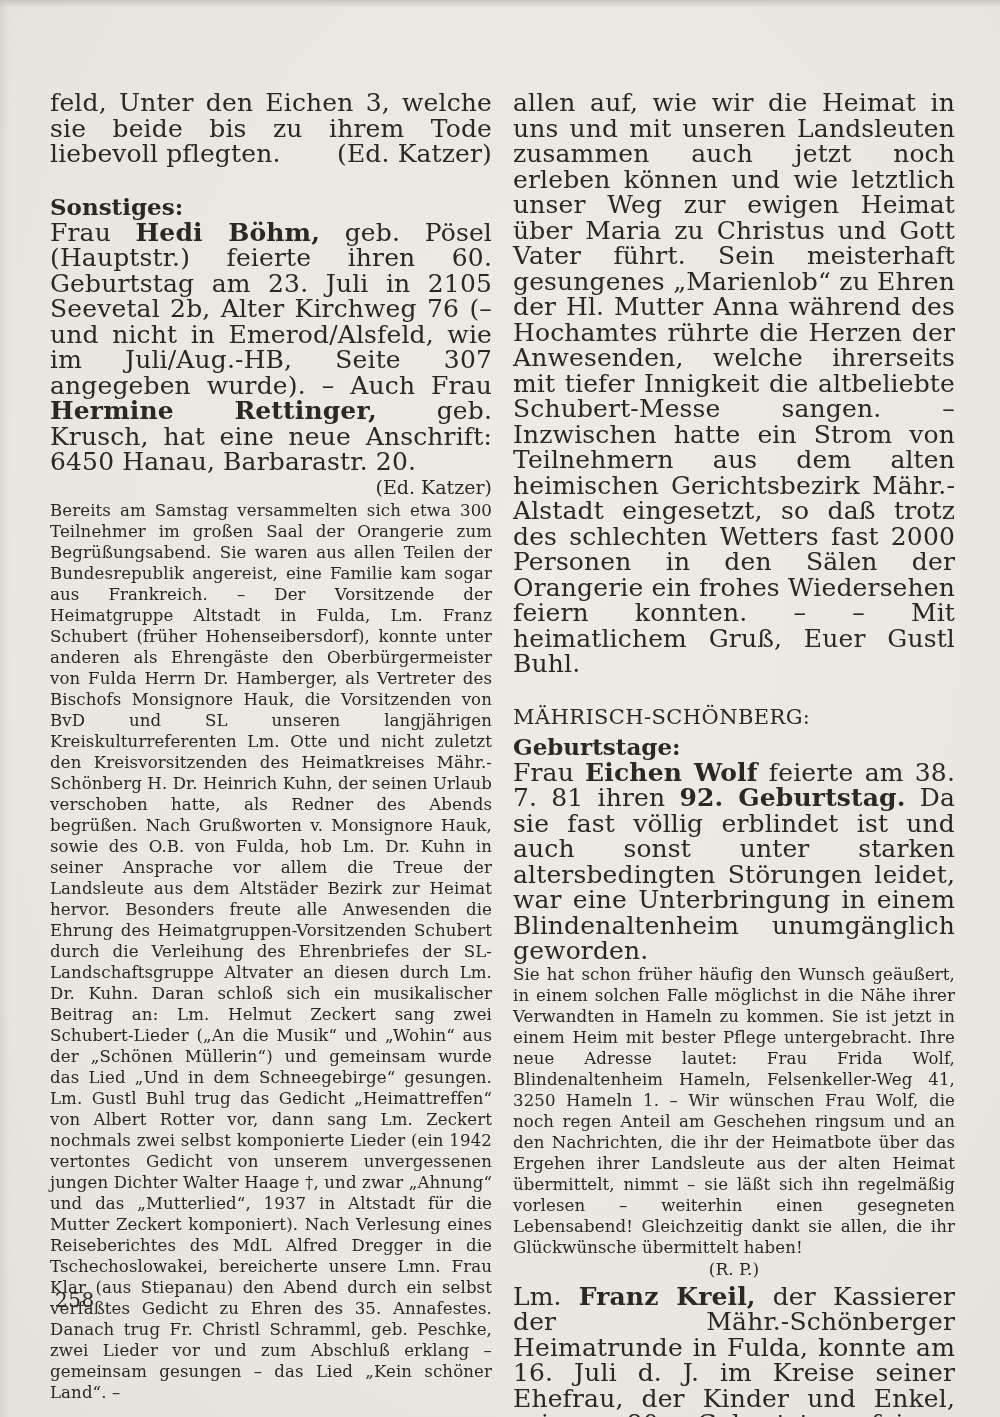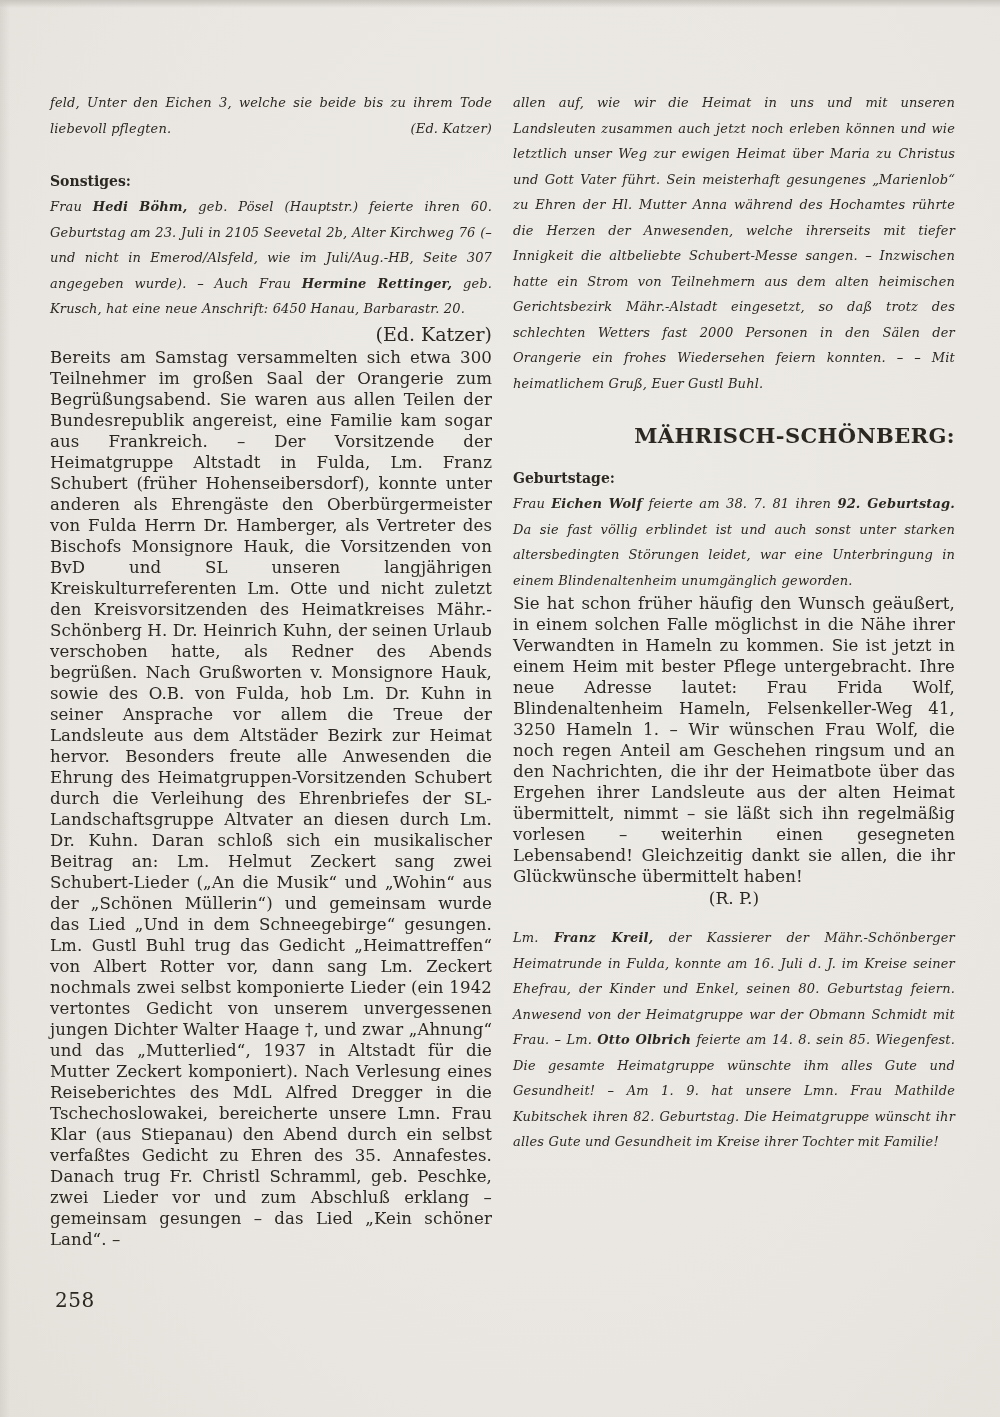--- a/index.html
+++ b/index.html
@@ -24,25 +24,24 @@
     width: 442px;
   }
   .col-left  { left: 50px; }
   .col-right { left: 513px; }
 
   p, h2, h3 {
     margin: 0;
     padding: 0;
   }
   .txt {
-    font-size: 13px;
+    font-size: 25px;
     line-height: 25.5px;
     text-align: justify;
     letter-spacing: 0.15px;
-    font-style: italic;
   }
   .small {
     font-size: 16.6px;
     line-height: 21px;
     text-align: justify;
     letter-spacing: 0.1px;
   }
   .b { font-weight: bold; }
 
   .sig-inline {
@@ -53,36 +52,36 @@
     font-size: 19px;
     line-height: 25.5px;
   }
   .sig-line-small {
     text-align: center;
     font-size: 17px;
     line-height: 22px;
   }
 
   .heading {
-    font-size: 14px;
+    font-size: 23px;
     line-height: 26px;
     font-weight: bold;
     text-align: left;
   }
   .region-heading {
     font-size: 21px;
     line-height: 26px;
-    font-weight: bold;
+    font-weight: normal;
     letter-spacing: 0.4px;
-    text-align: right;
+    text-align: left;
   }
 
   .gap-lg { margin-top: 27px; }
   .gap-md { margin-top: 13px; }
-  .gap-sm { margin-top: 16px; }
+  .gap-sm { margin-top: 4px; }
 
   .page-number {
     position: absolute;
     left: 55px;
     top: 1288px;
     font-size: 20px;
     letter-spacing: 0.5px;
     text-align: center;
   }
 </style>

